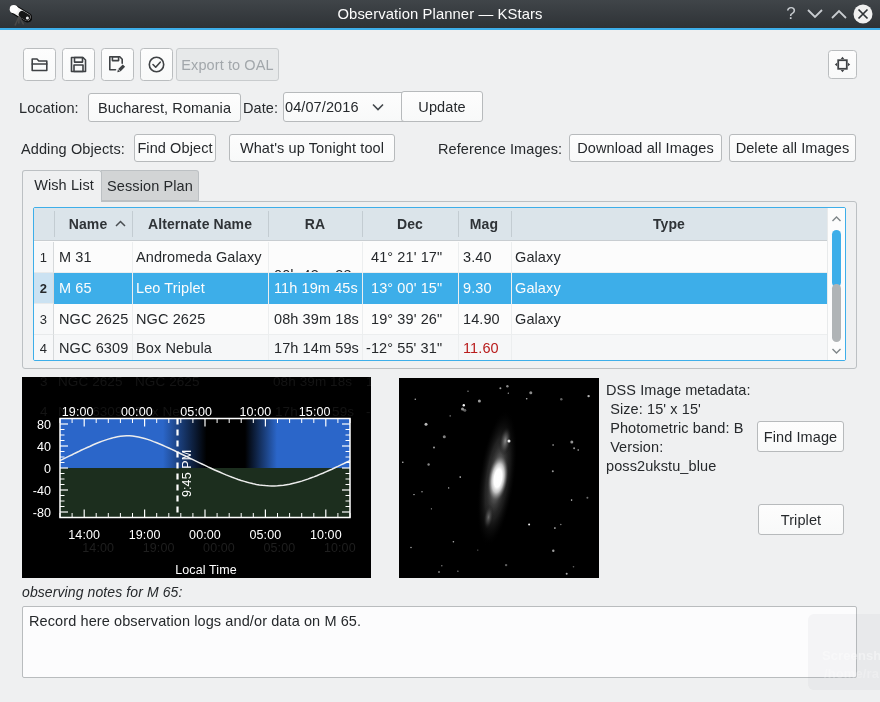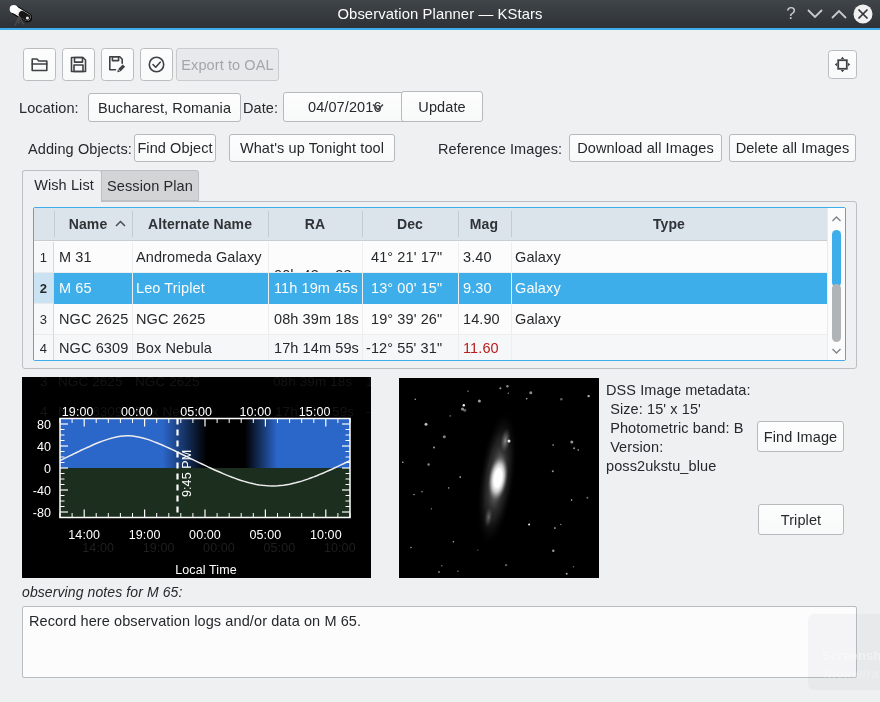--- a/index.html
+++ b/index.html
@@ -62,27 +62,27 @@
 <div class="tbtn" style="left:828px;top:50px;width:29px;height:29px;">
     <svg width="17" height="17" viewBox="0 0 17 17">
       <rect x="4.2" y="4.2" width="8.6" height="8.6" fill="none" stroke="#3f4245" stroke-width="1.8"></rect>
       <path d="M8.5 0.8 L10.3 3 H6.7 Z M8.5 16.2 L6.7 14 H10.3 Z M0.8 8.5 L3 6.7 V10.3 Z M16.2 8.5 L14 10.3 V6.7 Z" fill="#3f4245"></path>
     </svg>
   </div>
 
 <div class="lbl" style="left:19px;top:100px;">Location:</div>
 <div class="btn" style="left:88px;top:93px;width:153px;height:29px;">Bucharest, Romania</div>
 <div class="lbl" style="left:243px;top:100px;">Date:</div>
-<div class="btn" style="left:283px;top:92px;width:132px;height:30px;justify-content:flex-start;padding-left:24px;">04/07/2016</div>
+<div class="btn" style="left:283px;top:92px;width:132px;height:30px;justify-content:flex-start;padding-left:1px;">04/07/2016</div>
 <svg class="abs" style="left:371px;top:103px;" width="14" height="9" viewBox="0 0 14 9">
     <path d="M2 1.5 L7 6.5 L12 1.5" stroke="#43484c" stroke-width="1.6" fill="none"></path>
   </svg>
 <div class="btn" style="left:401px;top:91px;width:82px;height:31px;text-align:center;">Update</div>
 
-<div class="lbl" style="left:21px;top:141px;margin-left:7px;">Adding Objects:</div>
+<div class="lbl" style="left:21px;top:141px;">Adding Objects:</div>
 <div class="btn" style="left:134px;top:134px;width:82px;height:28px;">Find Object</div>
 <div class="btn" style="left:229px;top:134px;width:166px;height:28px;">What's up Tonight tool</div>
 <div class="lbl" style="left:438px;top:141px;">Reference Images:</div>
 <div class="btn" style="left:569px;top:134px;width:153px;height:28px;">Download all Images</div>
 <div class="btn" style="left:729px;top:134px;width:127px;height:28px;">Delete all Images</div>
 
 <div class="abs" style="left:22px;top:201px;width:835px;height:168px;border:1px solid #bcc0c3;border-radius:0 3px 3px 3px;"></div>
 <div class="abs" style="left:101px;top:170px;width:98px;height:31px;background:#d2d4d5;border:1px solid #bcc0c3;border-left:none;border-radius:0 3px 0 0;"></div>
 <div class="abs" style="left:22px;top:170px;width:80px;height:32px;background:#eff0f1;border:1px solid #bcc0c3;border-bottom:none;border-radius:3px 3px 0 0;"></div>
 <div class="abs" style="left:22px;top:170px;width:84px;height:31px;text-align:center;line-height:31px;font-size:14.5px;">Wish List</div>

